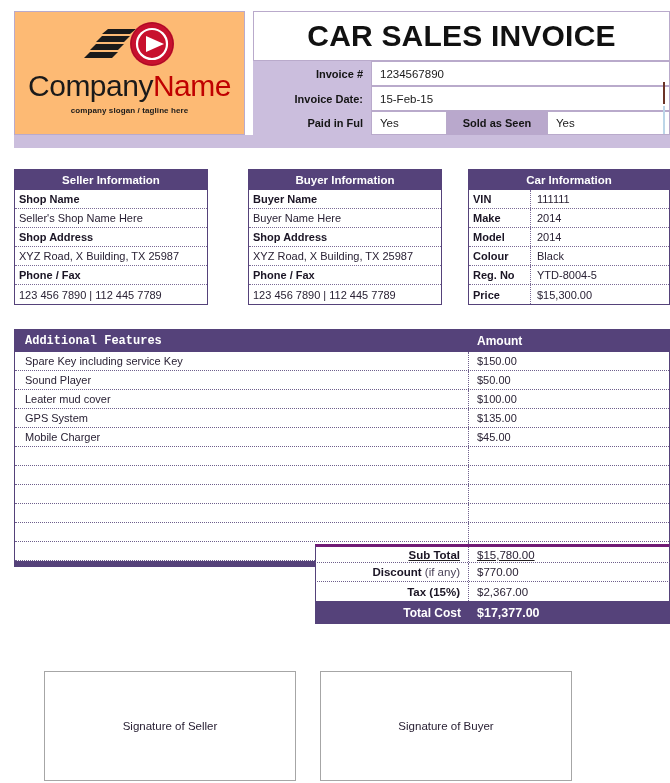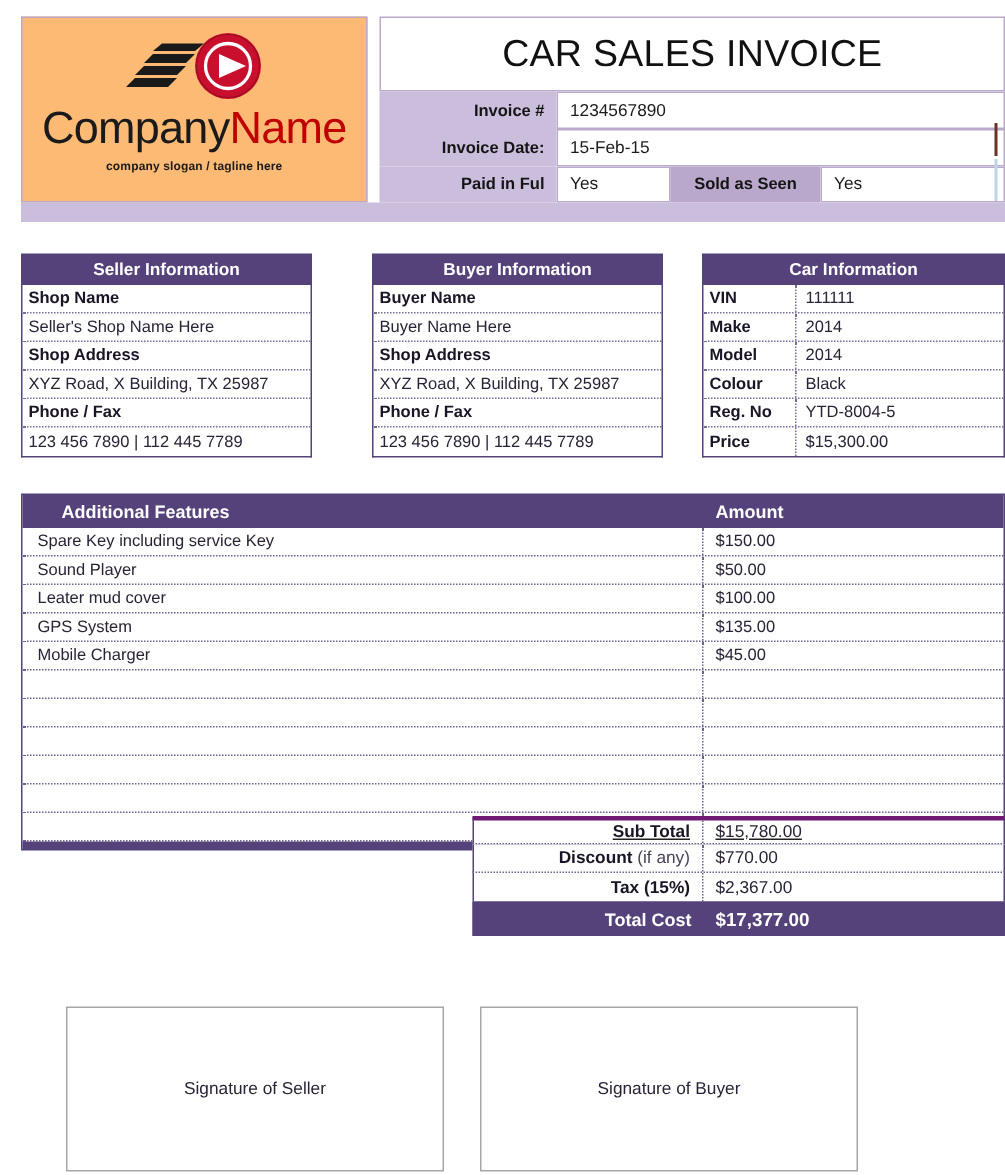--- a/index.html
+++ b/index.html
@@ -76,22 +76,22 @@
     width: 417px;
     height: 50px;
     background: #ffffff;
     border: 1px solid #b9aacb;
     box-sizing: border-box;
     display: flex;
     align-items: center;
     justify-content: center;
   }
   .title-box .title-text {
-    font-size: 25px;
-    font-weight: normal;
+    font-size: 30px;
+    font-weight: bold;
     color: #111111;
     letter-spacing: 0.2px;
   }
 
   .fields {
     position: absolute;
     left: 239px;
     top: 50px;
     width: 417px;
     height: 74px;
@@ -265,21 +265,21 @@
   }
   .feat-head {
     display: flex;
     height: 22px;
     background: #55427a;
     color: #fff;
     font-weight: bold;
     font-size: 12px;
     align-items: center;
   }
-  .feat-head .fh-desc { width: 454px; padding-left: 26px; box-sizing: border-box; }
+  .feat-head .fh-desc { width: 454px; padding-left: 10px; box-sizing: border-box; font-family: Liberation Mono, monospace; }
   .feat-head .fh-amt  { flex: 1; padding-left: 8px; box-sizing: border-box; }
 
   .feat-row {
     display: flex;
     height: 19px;
     border-bottom: 1px dotted #6e5f8c;
     box-sizing: border-box;
     font-size: 11px;
     color: #2a2235;
   }

